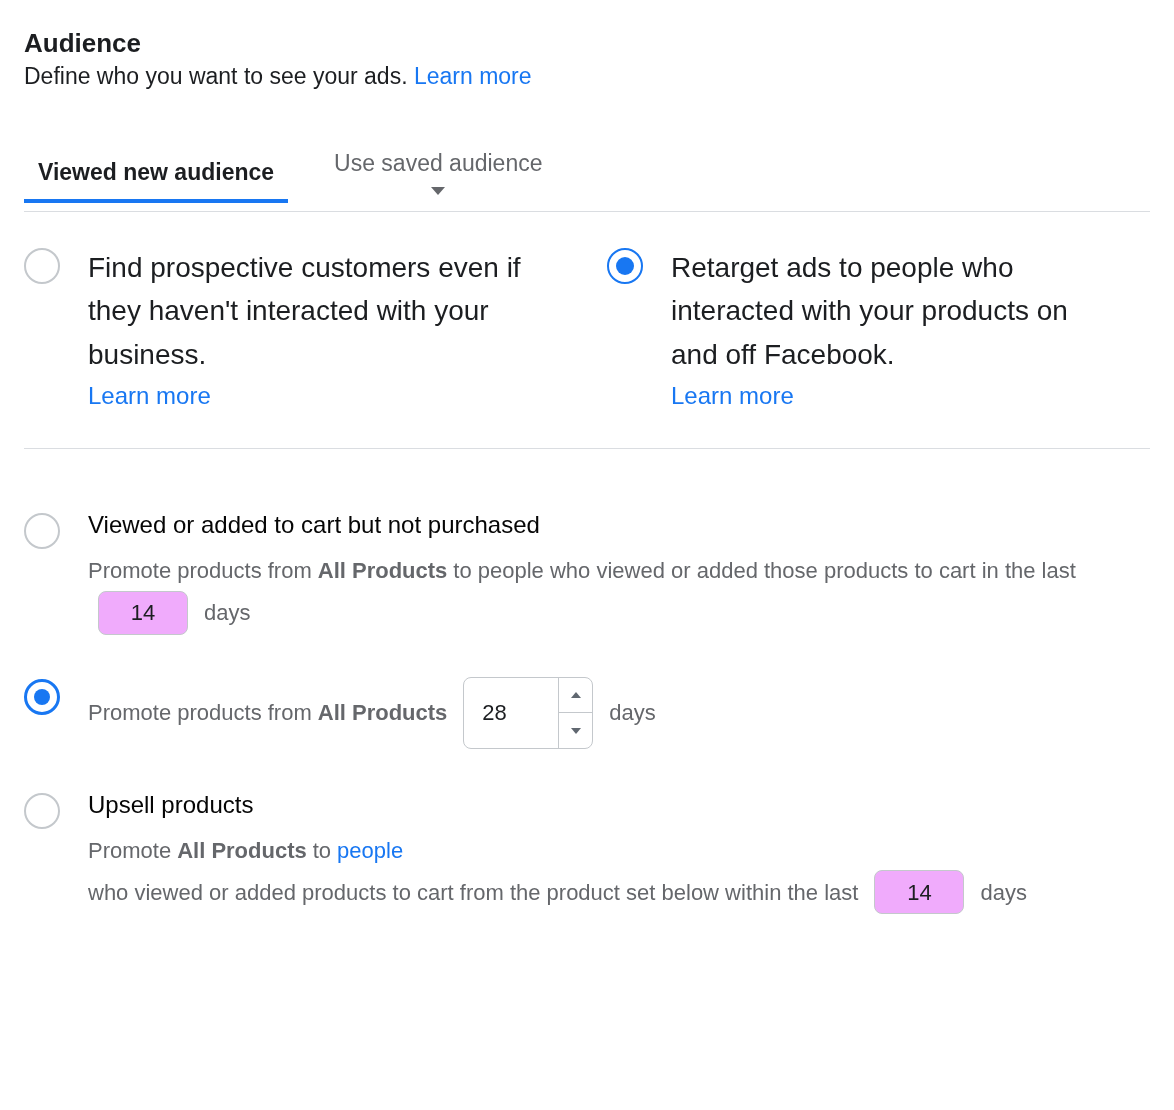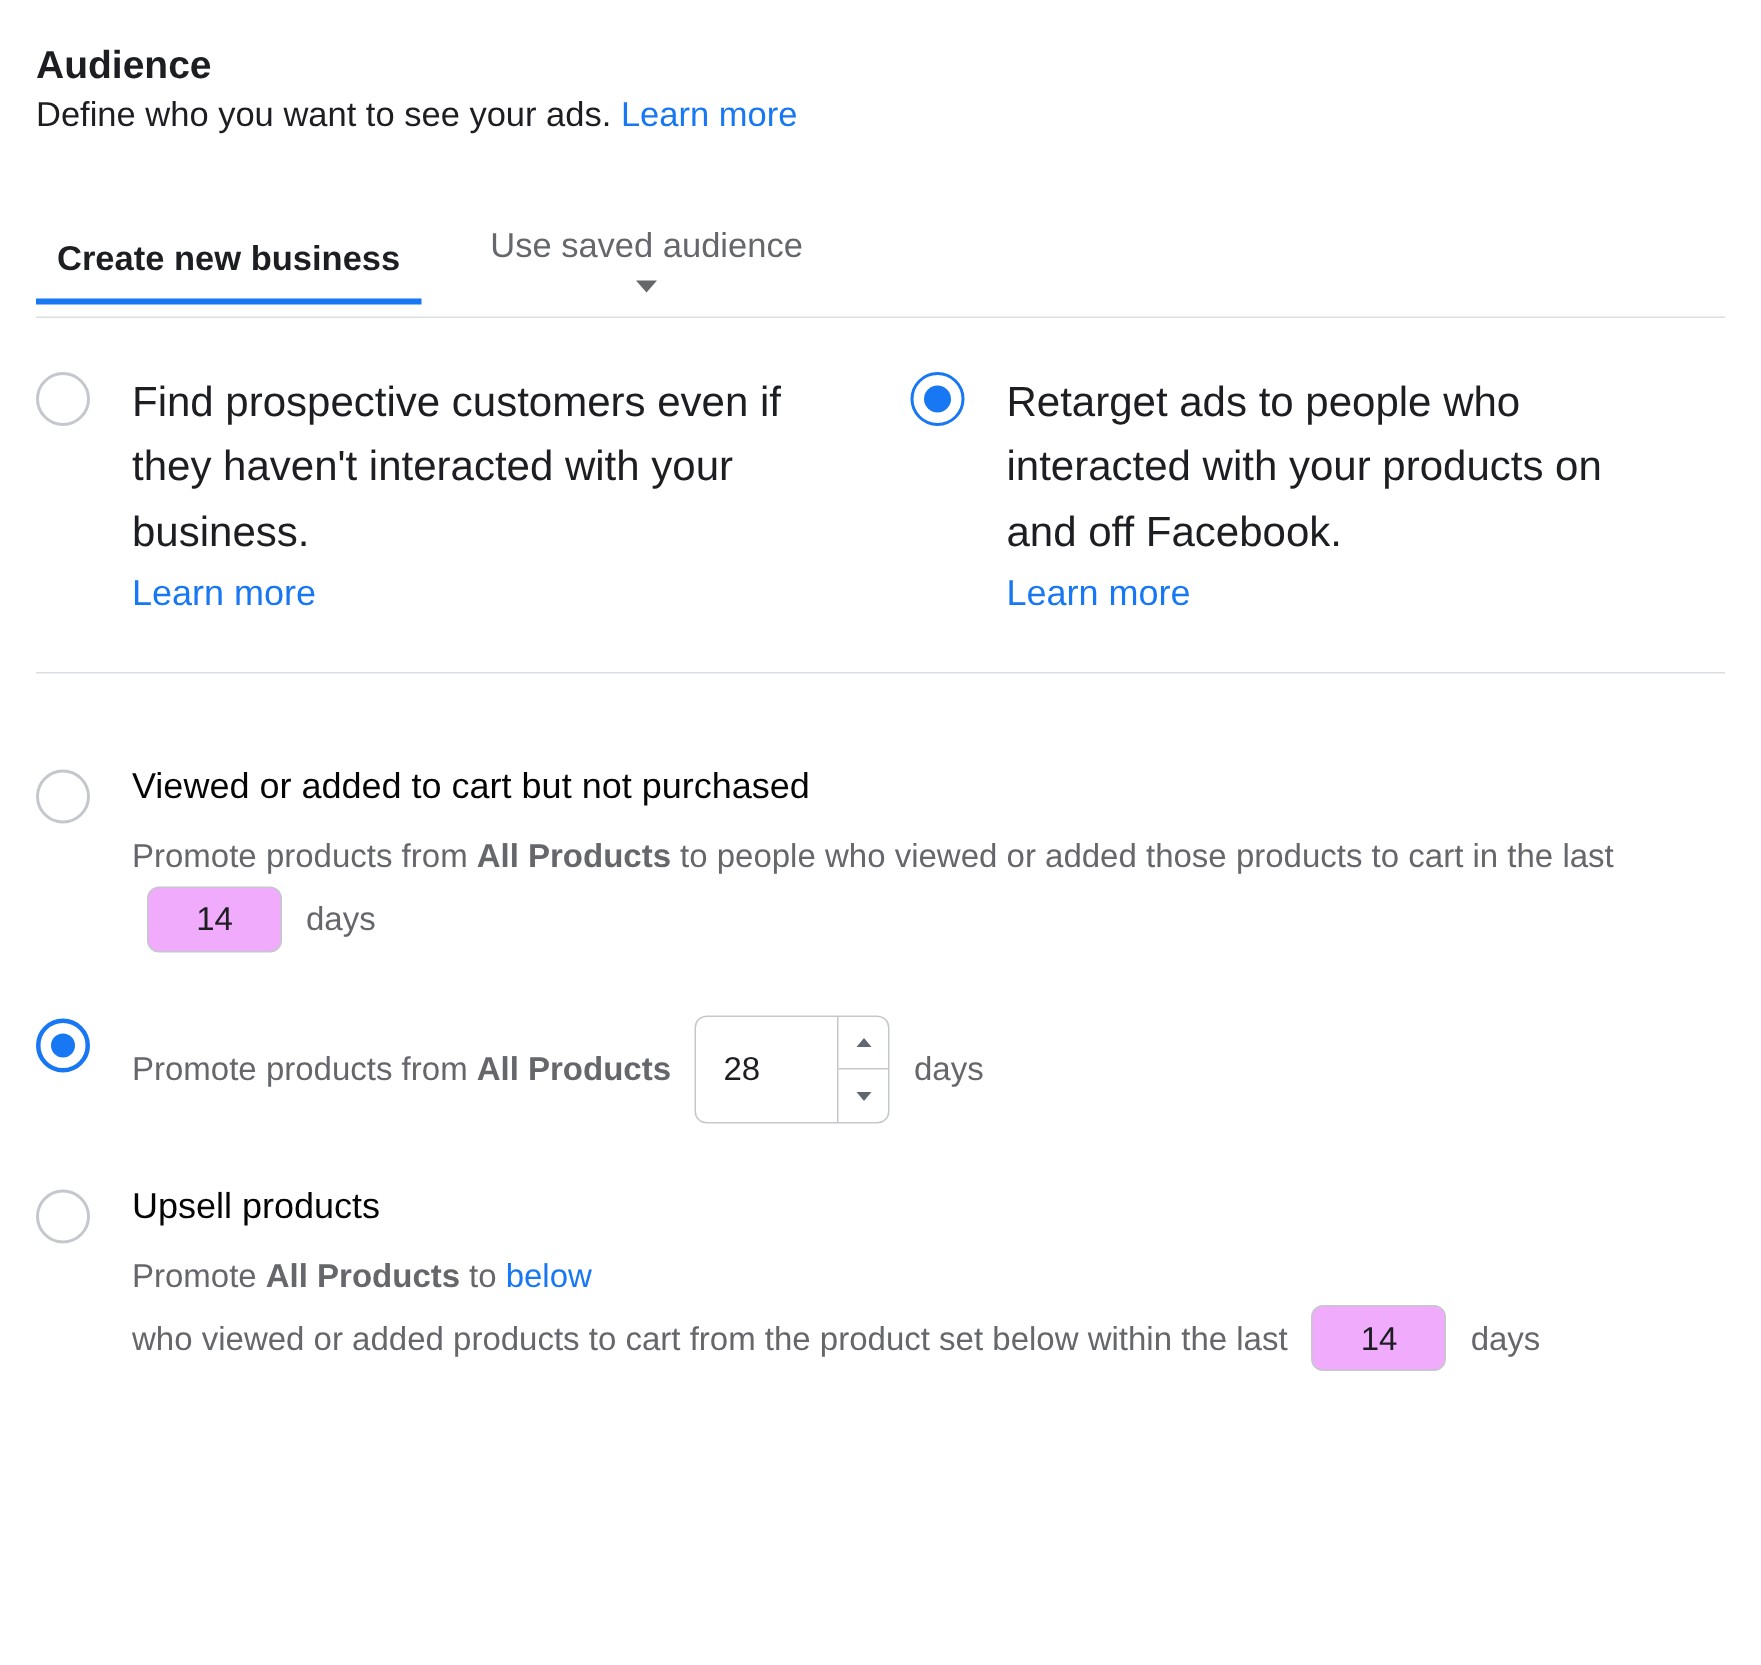--- a/index.html
+++ b/index.html
@@ -220,21 +220,21 @@
 <div class="header">
   <div class="header-title">Audience</div>
   <div class="header-subtitle">
     <span>Define who you want to see your ads.</span>
     <span class="link">Learn more</span>
   </div>
 </div>
 
 <div class="tabs">
   <div class="tab active">
-    <span>Create new business</span>
+    <span>Viewed new audience</span>
   </div>
   <div class="tab inactive">
     <span>Use saved audience</span>
     <span class="caret-down-icon"></span>
   </div>
 </div>
 
 <div class="top-options">
   <div class="top-option">
     <div class="radio"></div>
@@ -295,21 +295,21 @@
   </div>
 
   <div class="retarget-option">
     <div class="radio"></div>
     <div class="retarget-body">
       <div class="retarget-title">Upsell products</div>
       <div class="retarget-desc">
         <span>Promote</span>
         <span class="bold">All Products</span>
         <span>to</span>
-        <span class="link-word">below</span>
+        <span class="link-word">people</span>
         <span>who viewed or added products to cart from the product set below within the last</span>
         <span class="days-box">14</span>
         <span>days</span>
       </div>
     </div>
   </div>
 
 </div>
 
 </body></html>

